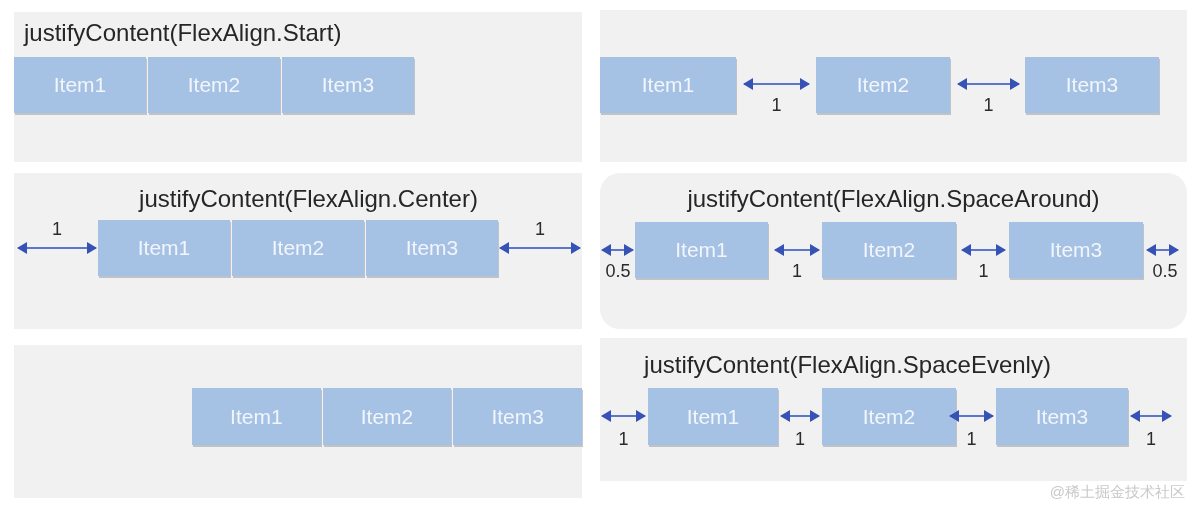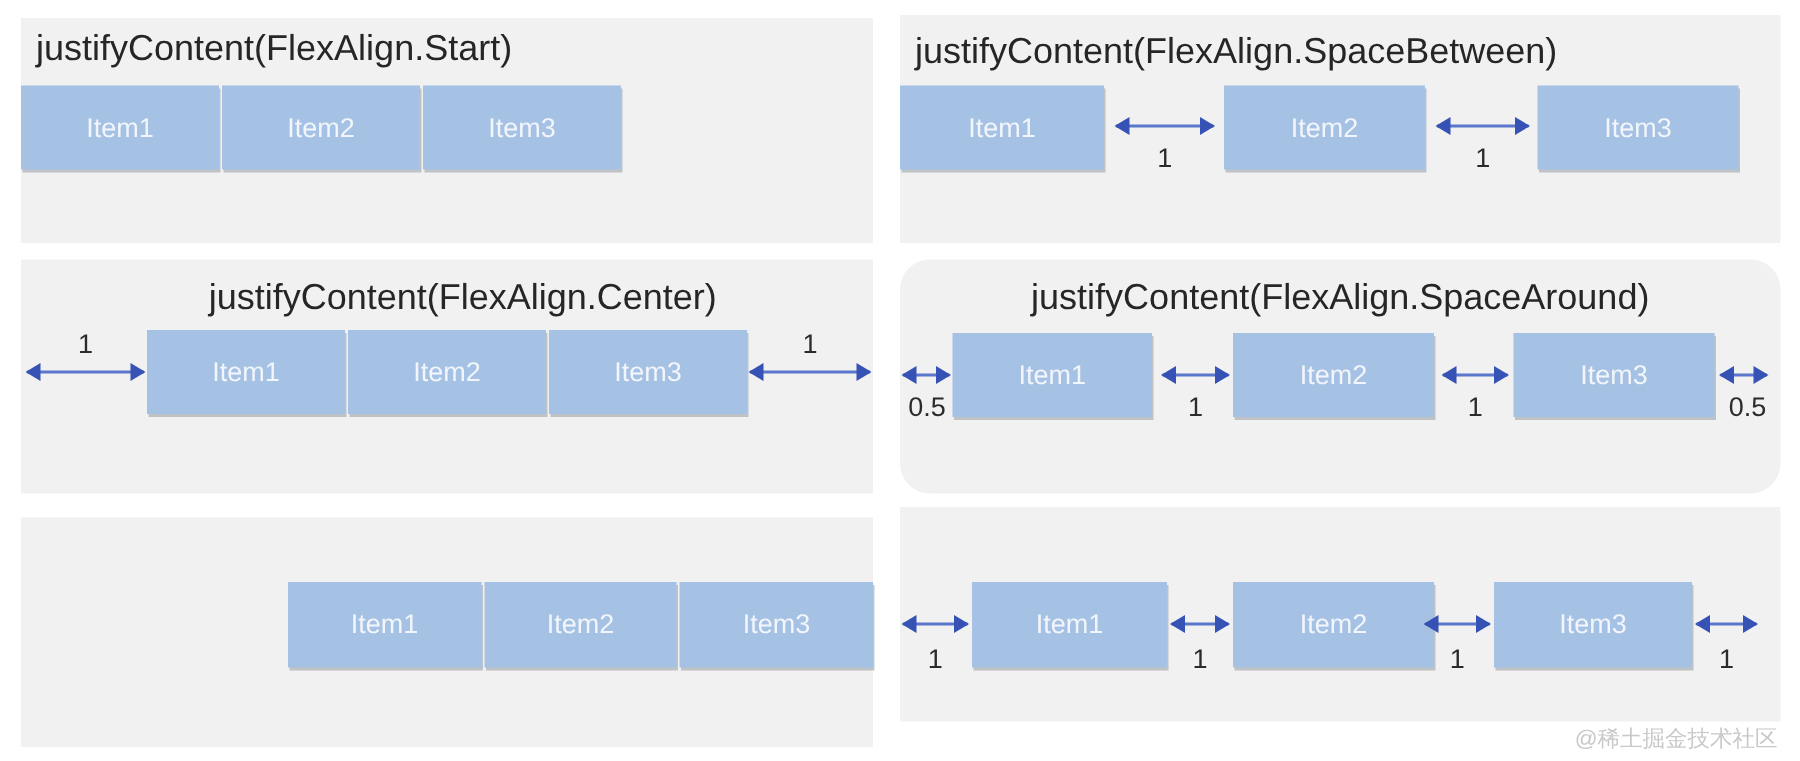--- a/index.html
+++ b/index.html
@@ -17,21 +17,21 @@
   }
   .title.centered{text-align:center;}
   .itemrow{
     position:absolute;display:flex;gap:2px;
   }
   .itemrow .item{flex:1 1 0;}
   .item{
     background:var(--item_fill,#a5c1e3);
     color:var(--item_text,#f2f6fc);
     display:flex;align-items:center;justify-content:center;
-    font-size:18px;
+    font-size:21px;
     box-shadow:1px 2px 0 0 rgba(150,155,162,.55);
   }
   .item.abs{position:absolute;}
   .arr{
     position:absolute;height:2px;
     background:var(--arrow_line,#5b76cd);
   }
   .arr::before,.arr::after{
     content:"";position:absolute;top:-5px;width:0;height:0;
     border-top:6px solid transparent;border-bottom:6px solid transparent;
@@ -55,21 +55,20 @@
   <div class="panel" style="left:14px;top:12px;width:568px;height:150px;">
     <div class="title" style="left:10px;top:8px;">justifyContent(FlexAlign.Start)</div>
     <div class="itemrow" style="left:0;top:45px;width:400px;height:56px;">
       <div class="item">Item1</div>
       <div class="item">Item2</div>
       <div class="item">Item3</div>
     </div>
   </div>
 
   <div class="panel" style="left:600px;top:10px;width:587px;height:152px;">
-    <div class="title" style="left:10px;top:12px;">justifyContent(FlexAlign.SpaceBetween)</div>
     <div class="item abs" style="left:0;top:47px;width:136px;height:56px;">Item1</div>
     <div class="item abs" style="left:216px;top:47px;width:134px;height:56px;">Item2</div>
     <div class="item abs" style="left:425px;top:47px;width:134px;height:56px;">Item3</div>
     <div class="arr" style="left:144px;top:73px;width:65px;"></div>
     <div class="arr" style="left:358px;top:73px;width:61px;"></div>
     <div class="lbl" style="left:144px;top:85px;width:65px;">1</div>
     <div class="lbl" style="left:358px;top:85px;width:61px;">1</div>
   </div>
 
   <div class="panel" style="left:14px;top:173px;width:568px;height:156px;">
@@ -102,20 +101,21 @@
 
   <div class="panel" style="left:14px;top:345px;width:568px;height:153px;">
     <div class="itemrow" style="left:178px;top:43px;width:390px;height:57px;">
       <div class="item">Item1</div>
       <div class="item">Item2</div>
       <div class="item">Item3</div>
     </div>
   </div>
 
   <div class="panel" style="left:600px;top:338px;width:587px;height:143px;">
+    <div class="title centered" style="left:0;right:92px;top:14px;">justifyContent(FlexAlign.SpaceEvenly)</div>
     <div class="item abs" style="left:48px;top:50px;width:130px;height:57px;">Item1</div>
     <div class="item abs" style="left:222px;top:50px;width:134px;height:57px;">Item2</div>
     <div class="item abs" style="left:396px;top:50px;width:132px;height:57px;">Item3</div>
     <div class="arr" style="left:2px;top:77px;width:43px;"></div>
     <div class="arr" style="left:181px;top:77px;width:38px;"></div>
     <div class="arr" style="left:350px;top:77px;width:43px;"></div>
     <div class="arr" style="left:531px;top:77px;width:40px;"></div>
     <div class="lbl" style="left:2px;top:91px;width:43px;">1</div>
     <div class="lbl" style="left:181px;top:91px;width:38px;">1</div>
     <div class="lbl" style="left:350px;top:91px;width:43px;">1</div>

